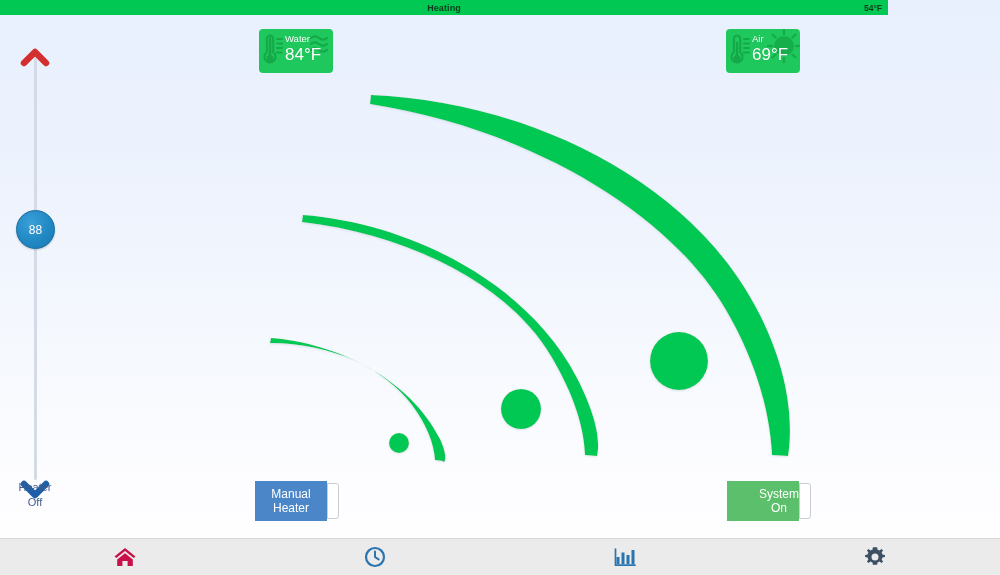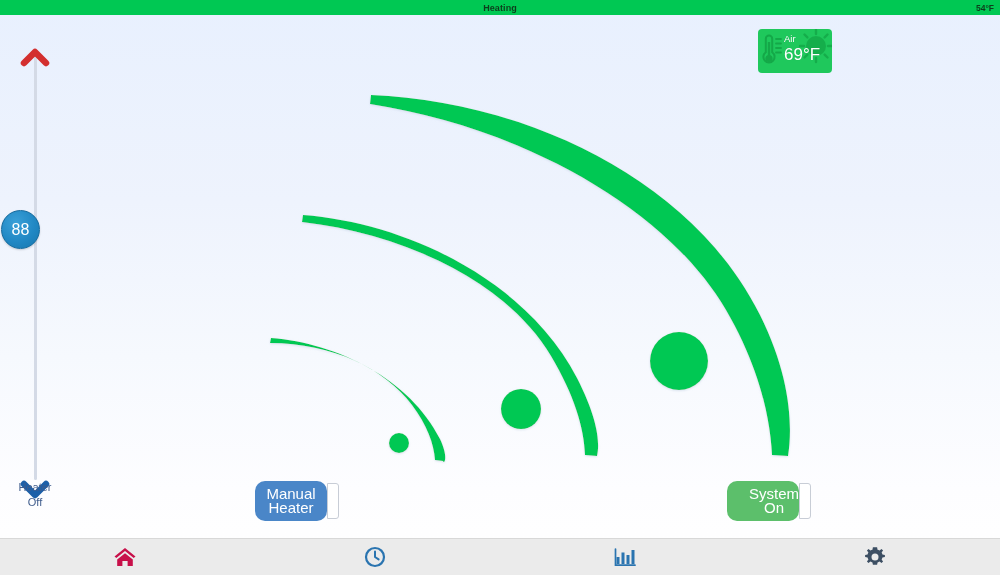--- a/index.html
+++ b/index.html
@@ -16,21 +16,21 @@
     width: 1000px;
     height: 575px;
     background: linear-gradient(to bottom, #e8f0fe 0%, #eef3fd 35%, #f6f9fe 62%, #fdfdff 85%, #ffffff 100%);
     overflow: hidden;
   }
 
   
   #topbar {
     position: absolute;
     top: 0; left: 0;
-    width: 1000px;
+    width: 888px;
     height: 15px;
     background: #00c853;
     display: flex;
     align-items: center;
     justify-content: center;
   }
   #topbar .title {
     font-size: 9px;
     font-weight: bold;
     color: #0d3d1c;
@@ -49,21 +49,21 @@
   
   .temp-badge {
     position: absolute;
     width: 74px;
     height: 44px;
     background: #1fc85c;
     border-radius: 4px;
     overflow: hidden;
   }
   .temp-badge.water { left: 259px; top: 29px; }
-  .temp-badge.air   { left: 758px; top: 29px; }
+  .temp-badge.air   { left: 726px; top: 29px; }
 
   .temp-badge .badge-svg {
     position: absolute;
     inset: 0;
   }
   .temp-badge .badge-text {
     position: absolute;
     left: 26px;
     top: 4px;
     width: 46px;
@@ -106,32 +106,32 @@
     width: 30px;
     height: 22px;
     display: flex;
     align-items: center;
     justify-content: center;
   }
   #slider .chev.up   { top: 26px; }
   #slider .chev.down { top: 458px; }
   #slider .thumb {
     position: absolute;
-    left: 1px;
+    left: 16px;
     top: 190px;
     width: 39px;
     height: 39px;
     border-radius: 50%;
     background: radial-gradient(circle at 38% 32%, #3aa0d8 0%, #2188c4 55%, #1877ae 100%);
     border: 1px solid #14699c;
     display: flex;
     align-items: center;
     justify-content: center;
     color: #ffffff;
-    font-size: 16px;
+    font-size: 12px;
     box-shadow: 0 1px 2px rgba(0,0,0,0.18);
   }
   #slider .heater-label {
     position: absolute;
     left: 0;
     top: 460px;
     width: 70px;
     text-align: center;
     color: #3f5c8c;
     font-size: 11px;
@@ -144,26 +144,26 @@
     left: 0; top: 15px;
     width: 1000px;
     height: 520px;
   }
 
   
   .ctl-button {
     position: absolute;
     width: 72px;
     height: 40px;
-    border-radius: 10px;
+    border-radius: 0;
     display: flex;
     align-items: center;
     justify-content: center;
     color: #ffffff;
-    font-size: 15px;
+    font-size: 12px;
     line-height: 14px;
     text-align: center;
     cursor: pointer;
     user-select: none;
   }
   .ctl-button .handle {
     position: absolute;
     right: -12px;
     top: 2px;
     width: 12px;
@@ -199,20 +199,45 @@
 </head>
 <body>
 
 <div id="app">
 
   <div id="topbar">
     <span class="title">Heating</span>
     <span class="temp">54°F</span>
   </div>
 
+  <div class="temp-badge water">
+    <svg class="badge-svg" viewBox="0 0 74 44">
+      <g fill="none" stroke="#14a848" stroke-width="2.4" stroke-linecap="round">
+        <path d="M11 9 v15"></path>
+      </g>
+      <path d="M11 6.5 a3.2 3.2 0 0 1 3.2 3.2 v13.6 a5.6 5.6 0 1 1 -6.4 0 v-13.6 a3.2 3.2 0 0 1 3.2 -3.2 z" fill="none" stroke="#14a848" stroke-width="2"></path>
+      <circle cx="11" cy="29.5" r="3.6" fill="#14a848"></circle>
+      <rect x="9.8" y="13" width="2.4" height="16" fill="#14a848"></rect>
+      <g stroke="#14a848" stroke-width="1.8" stroke-linecap="round">
+        <path d="M18 10 h5"></path>
+        <path d="M18 14.5 h5"></path>
+        <path d="M18 19 h5"></path>
+        <path d="M18 23.5 h5"></path>
+      </g>
+      <g fill="none" stroke="#14a848" stroke-width="2.2" stroke-linecap="round">
+        <path d="M52 9 q4 -3.2 8 0 t8 0"></path>
+        <path d="M52 15 q4 -3.2 8 0 t8 0"></path>
+        <path d="M52 21 q4 -3.2 8 0 t8 0"></path>
+      </g>
+    </svg>
+    <div class="badge-text">
+      <span class="badge-label">Water</span>
+      <span class="badge-value">84°F</span>
+    </div>
+  </div>
 
   <div class="temp-badge air">
     <svg class="badge-svg" viewBox="0 0 74 44">
       <path d="M11 6.5 a3.2 3.2 0 0 1 3.2 3.2 v13.6 a5.6 5.6 0 1 1 -6.4 0 v-13.6 a3.2 3.2 0 0 1 3.2 -3.2 z" fill="none" stroke="#14a848" stroke-width="2"></path>
       <circle cx="11" cy="29.5" r="3.6" fill="#14a848"></circle>
       <rect x="9.8" y="13" width="2.4" height="16" fill="#14a848"></rect>
       <g stroke="#14a848" stroke-width="1.8" stroke-linecap="round">
         <path d="M18 10 h5"></path>
         <path d="M18 14.5 h5"></path>
         <path d="M18 19 h5"></path>

